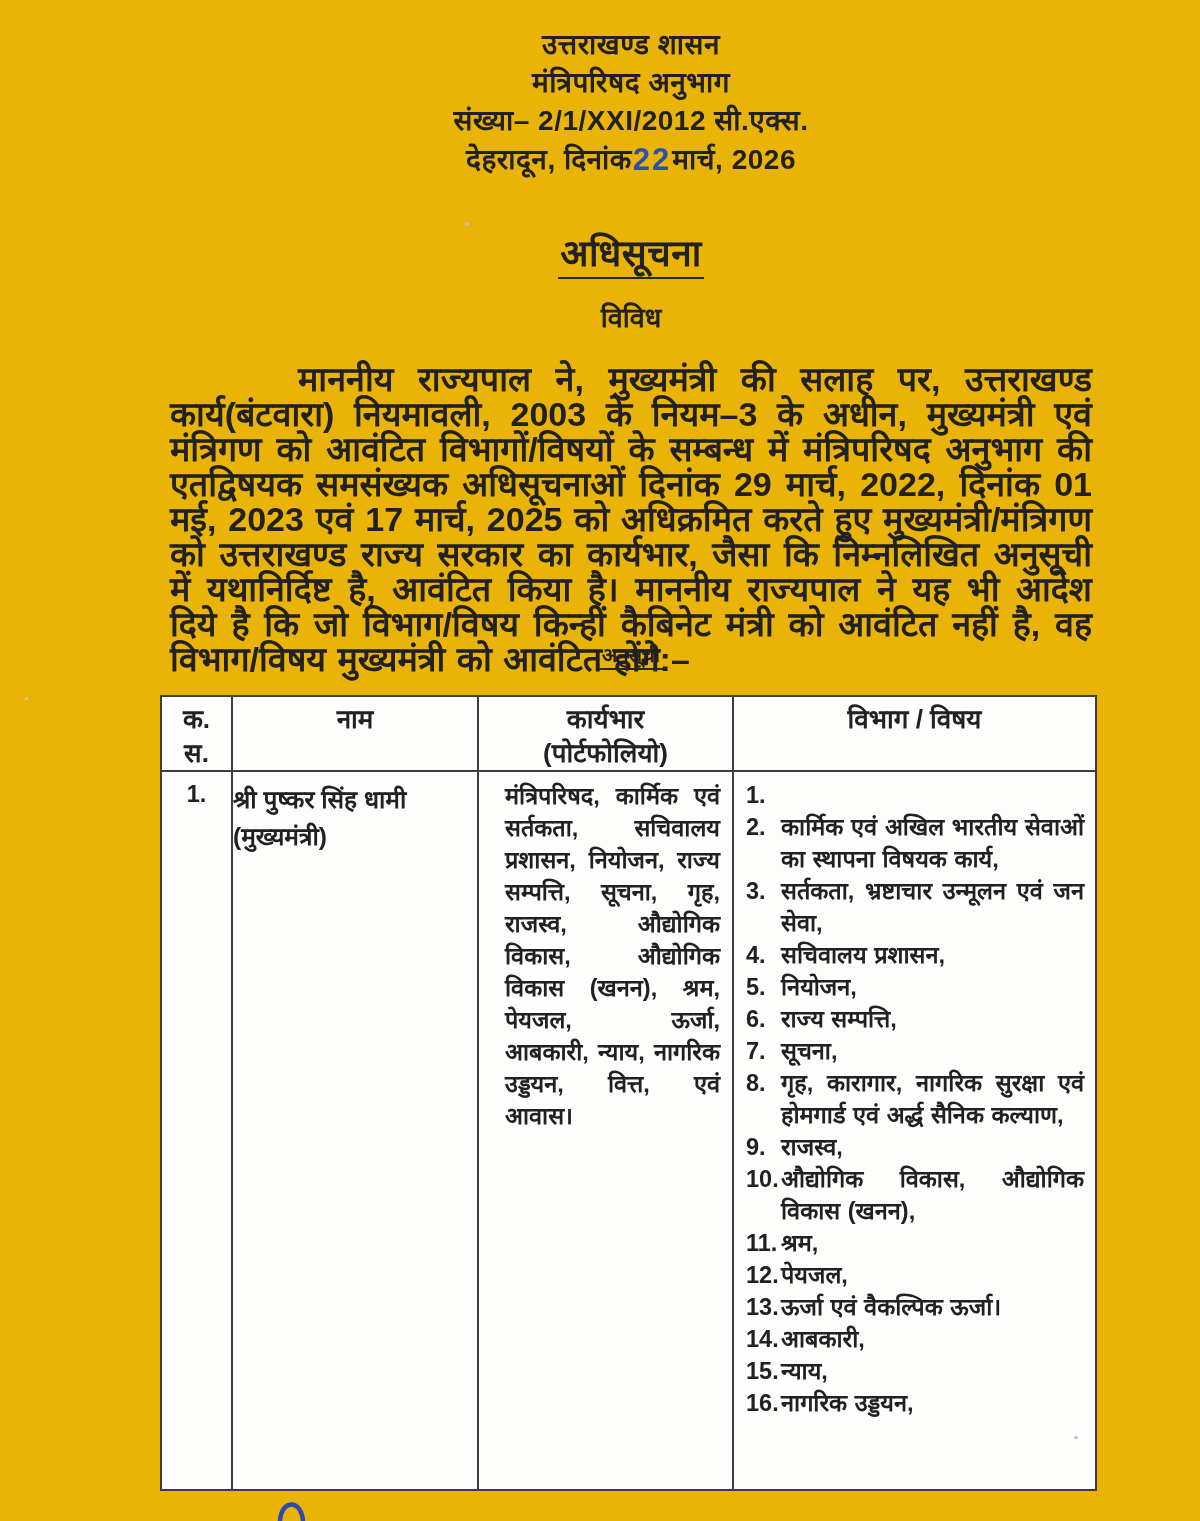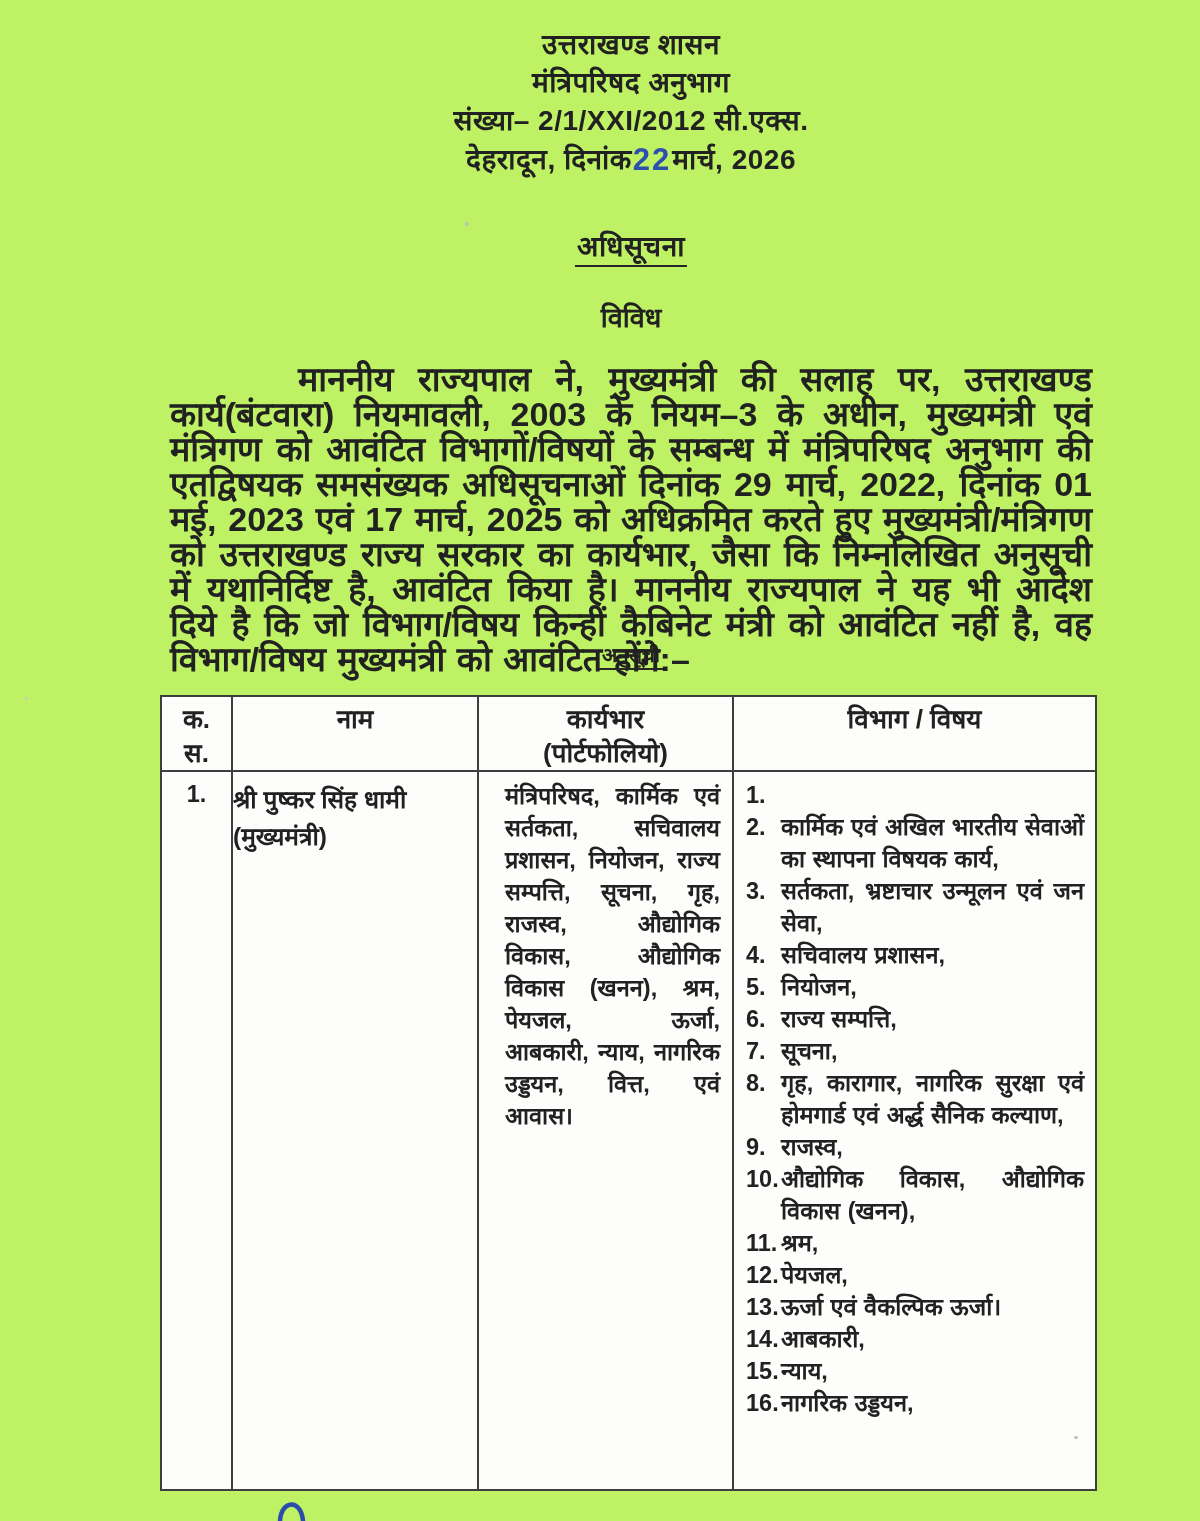--- a/index.html
+++ b/index.html
@@ -1,40 +1,40 @@
 <!DOCTYPE html>
 <html lang="hi"><head>
 <meta charset="utf-8">
 <style>
   html,body { margin:0; padding:0; background:#ffffff; }
   .page {
     position:relative;
     width:1200px; height:1521px;
-    background:#bef264;
+    background:#eab308;
     overflow:hidden;
     font-family:"Liberation Sans","DejaVu Sans",sans-serif;
     color:#212121;
     -webkit-font-smoothing:antialiased;
   }
   
   .doc-header {
     position:absolute; top:26px; left:0; width:100%;
     text-align:center; transform:translateX(31px);
   }
   .h-line { font-size:28px; line-height:38px; font-weight:700; letter-spacing:0.5px; }
   .handwritten {
     color:#2d4fae; font-weight:700; font-size:31px;
     letter-spacing:2px; margin:0 1px; display:inline-block;
     transform:translateY(1px);
   }
   
   .center-line { position:absolute; left:0; width:100%; text-align:center; transform:translateX(31px); }
   .notice-heading { top:226px; }
   .notice-heading span {
-    font-size:28px; font-weight:700; letter-spacing:0.5px;
+    font-size:37px; font-weight:700; letter-spacing:0.5px;
     border-bottom:2.5px solid #262626; padding:0 2px 3px 2px;
   }
   .category-heading { top:298px; font-size:27px; font-weight:700; }
   .schedule-heading { top:641px; }
   .schedule-heading span {
     font-size:20px; font-weight:700;
     border-bottom:2.5px solid #262626; padding:0 3px 2px 3px;font-family:Liberation Serif, serif;
   }
   
   .body-para {

